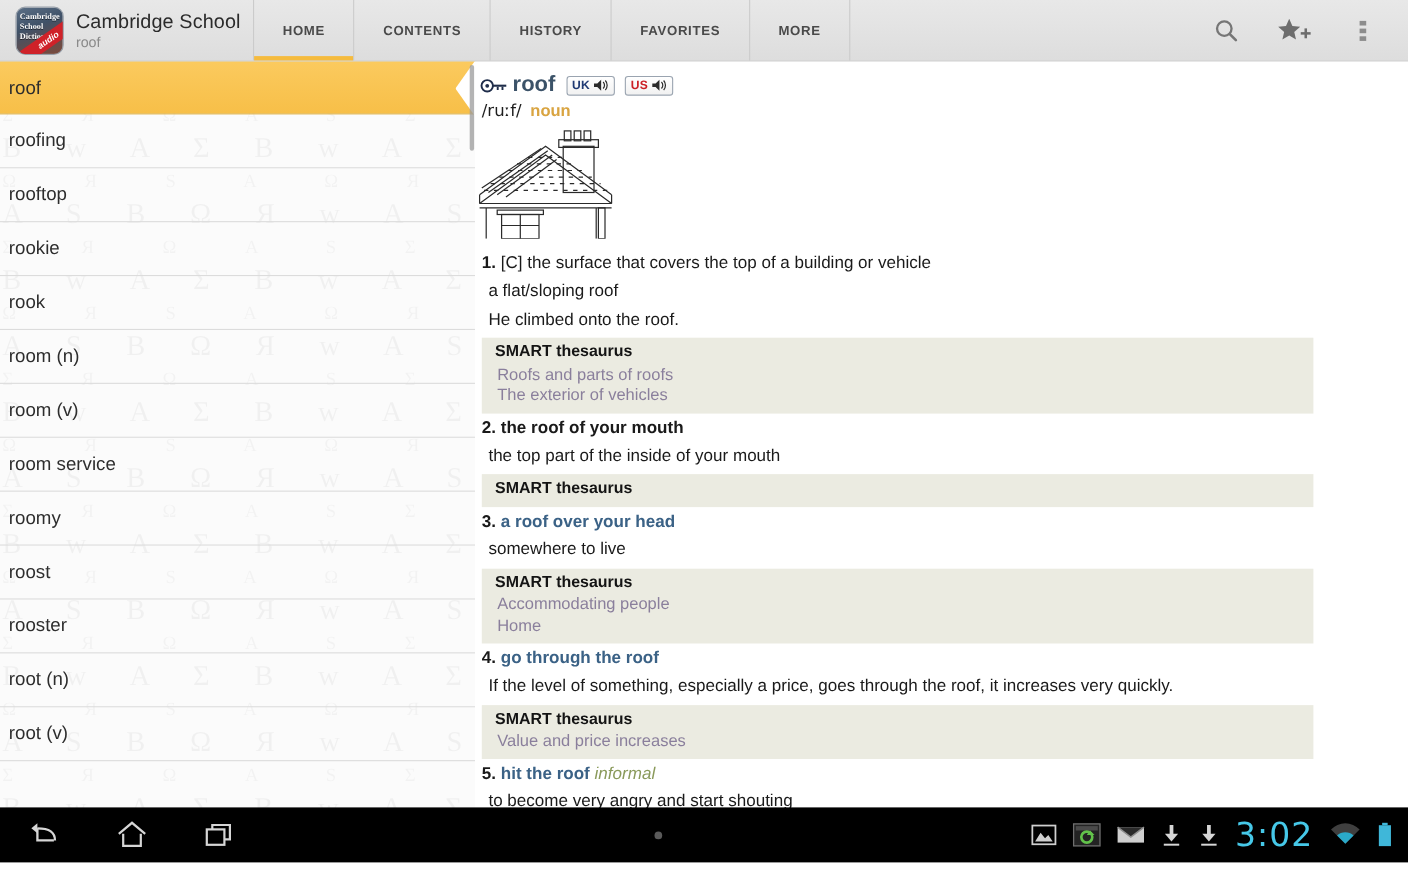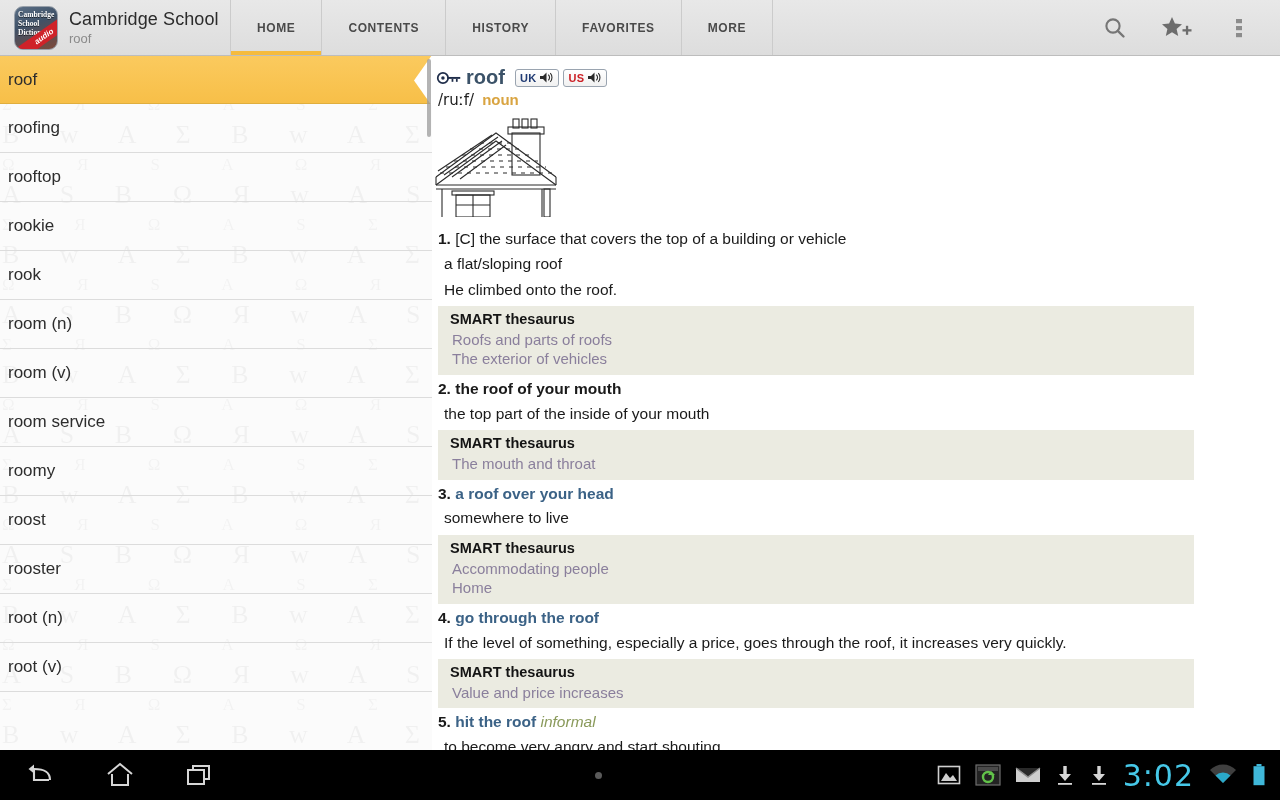--- a/index.html
+++ b/index.html
@@ -109,21 +109,21 @@
   .entry-head { padding: 10px 0 0 4px; display: flex; align-items: center; }
   .key-icon { width: 26px; height: 18px; flex: 0 0 auto; }
   .headword {
     font-size: 20px; font-weight: bold; color: #3b5268;
     margin-left: 4px; margin-right: 10px;
   }
   .audio-btn {
     display: inline-flex; align-items: center; gap: 3px;
     border: 1px solid #9aa4b0; border-radius: 3px;
     background: linear-gradient(#ffffff,#f1f1f1);
-    padding: 1px 4px; margin-right: 4px; height: 18px;
+    padding: 1px 4px; margin-right: 9px; height: 18px;
   }
   .audio-btn .lbl { font-size: 11px; font-weight: bold; letter-spacing: .3px; }
   .audio-btn.uk .lbl { color: #1f3a73; }
   .audio-btn.us .lbl { color: #cc2026; }
 
   .phon-line { padding: 2px 0 0 6px; display: flex; align-items: baseline; }
   .phon { font-family: "DejaVu Sans", sans-serif; font-size: 15px; color: #1d1d1d; }
   .pos { font-size: 15px; font-weight: bold; color: #d9a441; margin-left: 8px; }
 
   .entry-img { margin: 6px 0 4px 2px; }
@@ -139,21 +139,21 @@
 
   .thes {
     background: #ebebe1; margin: 3px 0 0 6px; padding: 4px 0 6px 12px;
     width: 756px;
   }
   .thes-title { font-size: 14.5px; font-weight: bold; color: #141414; line-height: 1.35; }
   .thes-link { font-size: 15px; color: #8a7f9c; line-height: 1.3; padding-left: 2px; }
 
   
   .sysbar {
-    position: absolute; left: 0; bottom: 0; width: 1280px; height: 50px;
+    position: absolute; left: 0; bottom: 16px; width: 1280px; height: 50px;
     background: #000000; display: flex; align-items: center;
   }
   .nav-group { display: flex; align-items: center; width: 260px; }
   .nav-btn { width: 80px; height: 50px; display: flex; align-items: center; justify-content: center; }
   .sys-center { flex: 1 1 auto; display: flex; align-items: center; justify-content: center; }
   .sys-dot { width: 7px; height: 7px; border-radius: 50%; background: #5a5a5a; }
   .status-group { display: flex; align-items: center; gap: 14px; padding-right: 14px; }
   .clock { color: #46c8e8; font-size: 30px; font-family: "DejaVu Sans", sans-serif; letter-spacing: 1px; }
 </style>
 </head>
@@ -394,21 +394,20 @@
 
     <div class="sense">
       <div class="sense-line">
         <span class="sense-num">2.</span>
         <span class="sense-num">the roof of your mouth</span>
       </div>
       <div class="defn">the top part of the inside of your mouth</div>
     </div>
     <div class="thes">
       <div class="thes-title">SMART thesaurus</div>
-      <div class="thes-link">The mouth and throat</div>
     </div>
 
     <div class="sense">
       <div class="sense-line">
         <span class="sense-num">3.</span>
         <span class="sense-phrase">a roof over your head</span>
       </div>
       <div class="defn">somewhere to live</div>
     </div>
     <div class="thes">

